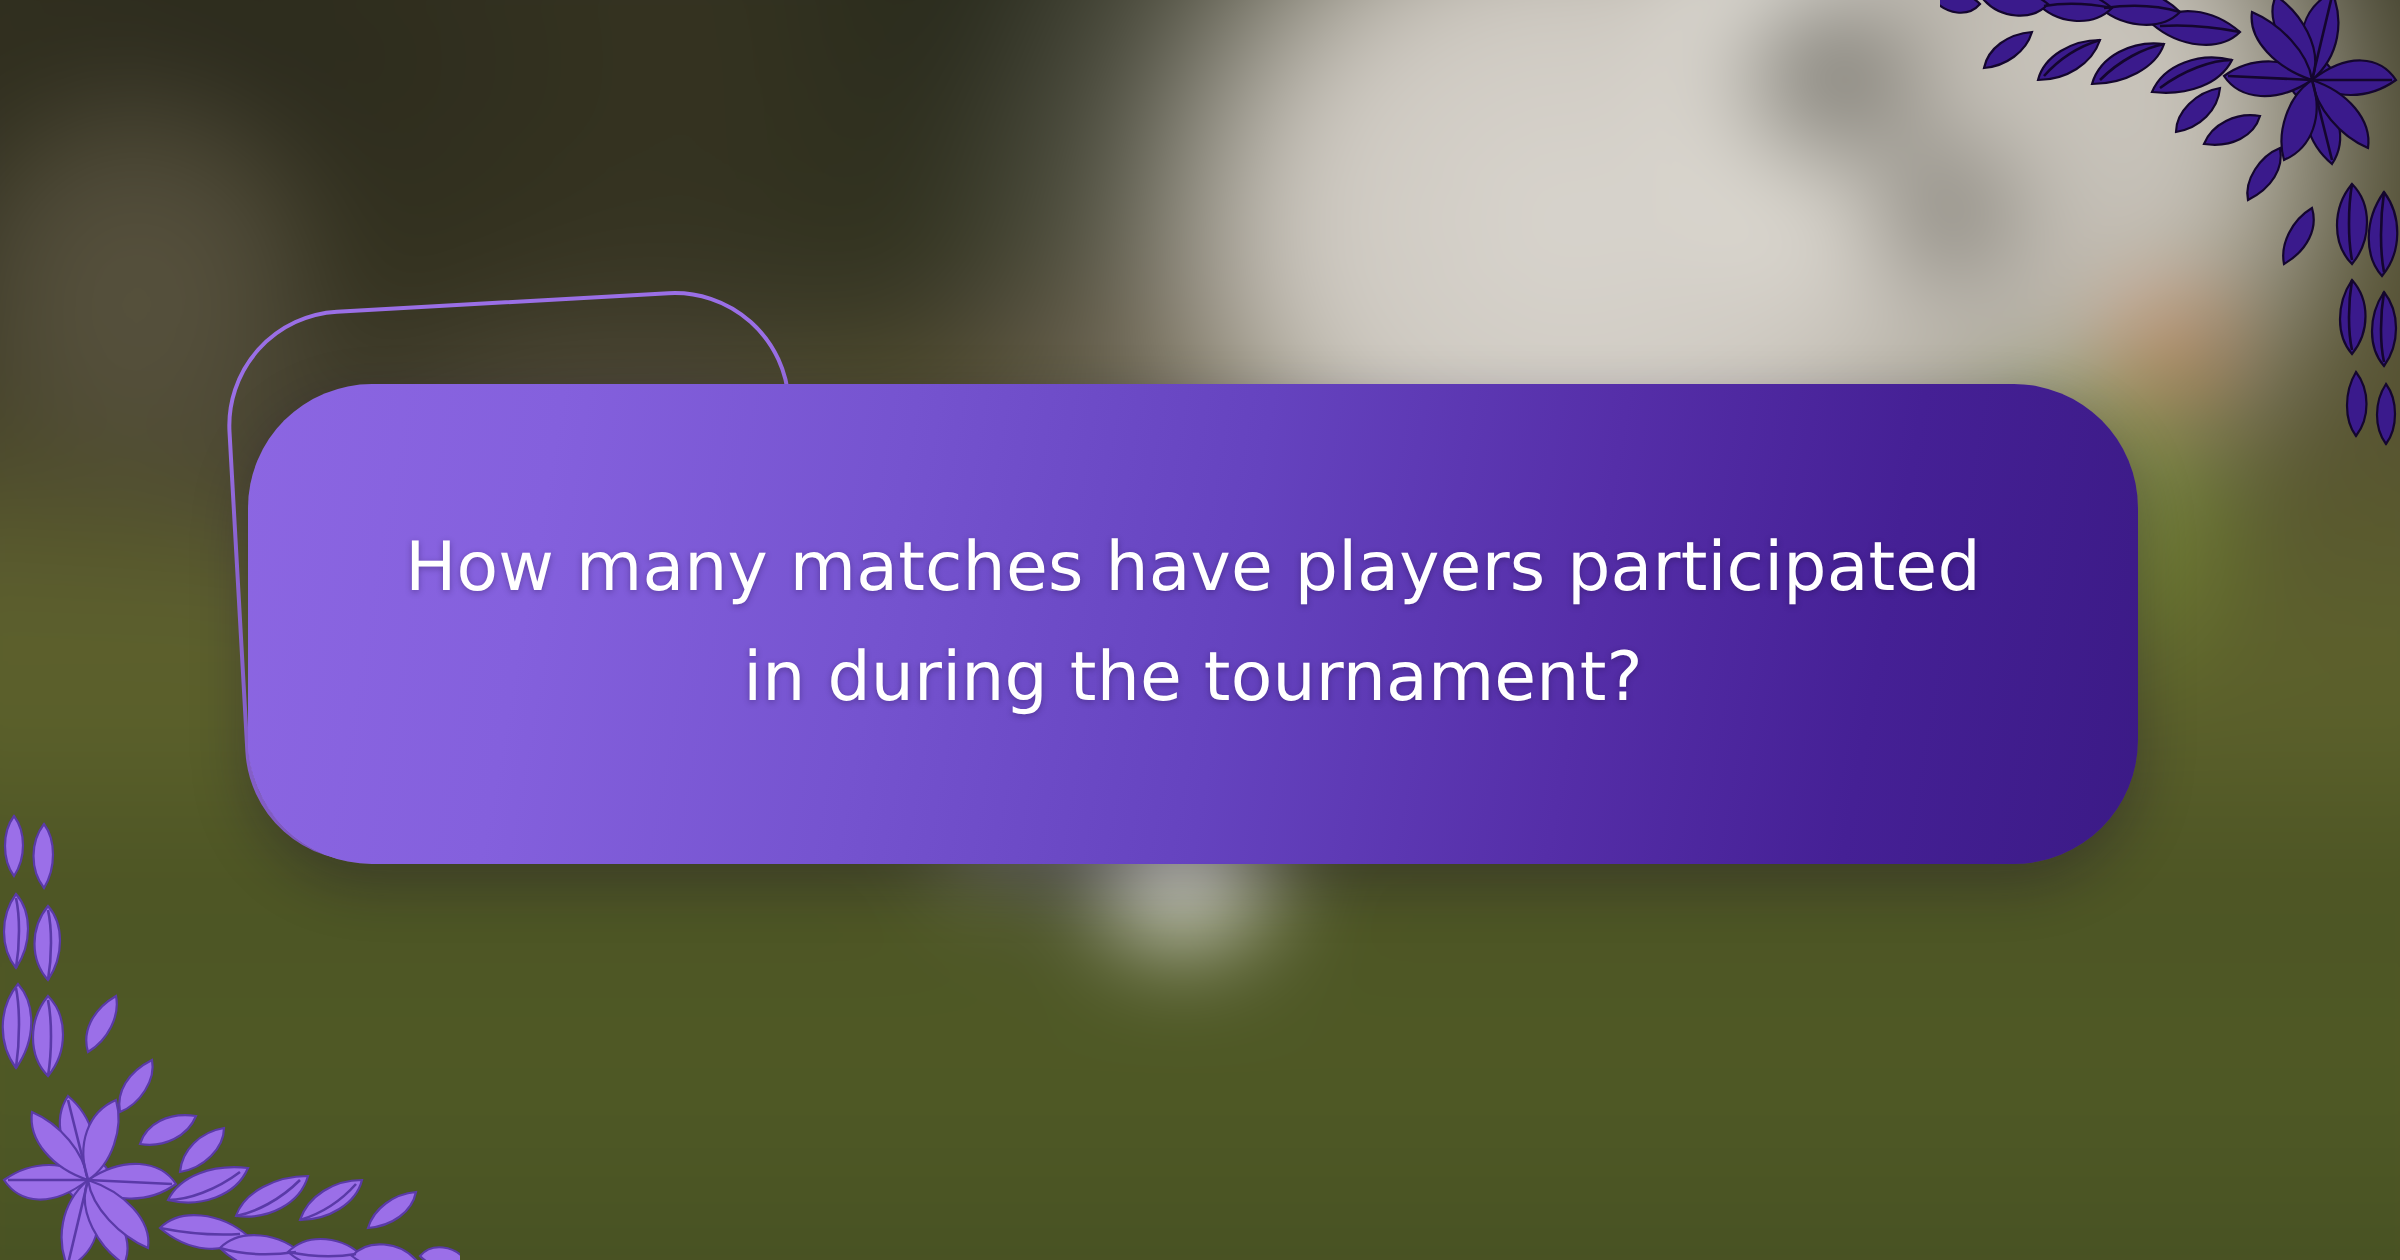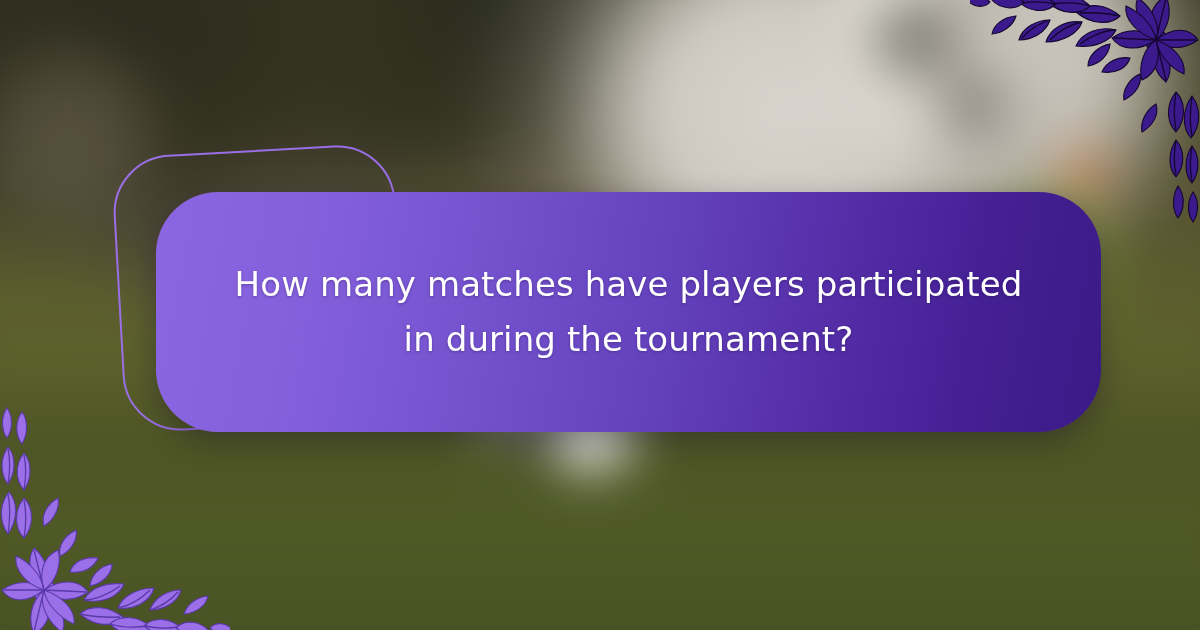--- a/index.html
+++ b/index.html
@@ -144,21 +144,21 @@
     height: 272px;
     border: 2px solid #9a6fe6;
     border-radius: 58px;
     transform: rotate(-3.2deg);
     background: transparent;
   }
 
   
   .question-card {
     position: absolute;
-    left: 156px;
+    left: 124px;
     top: 192px;
     width: 945px;
     height: 240px;
     border-radius: 62px;
     background: linear-gradient(100deg,
       #8c66e2 0%,
       #8460dd 16%,
       #7553cf 34%,
       #6543bf 52%,
       #552ea8 70%,

